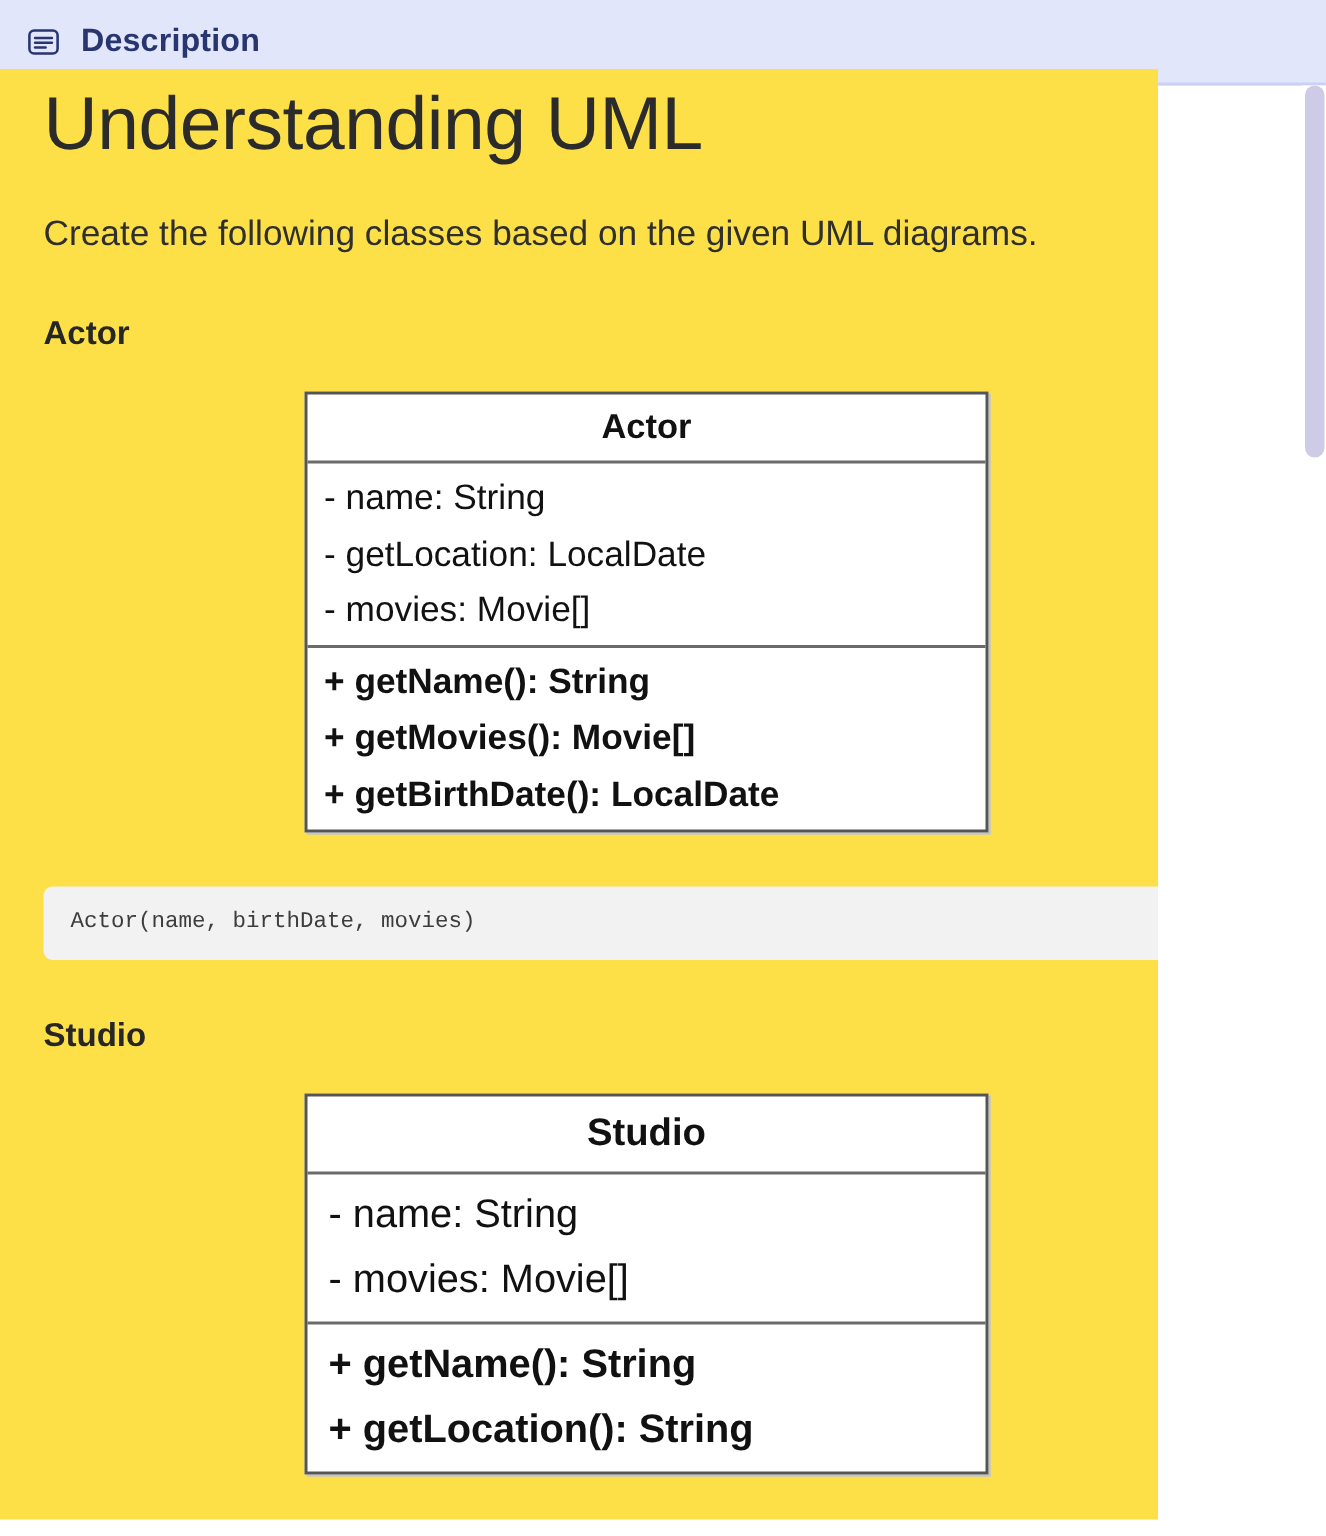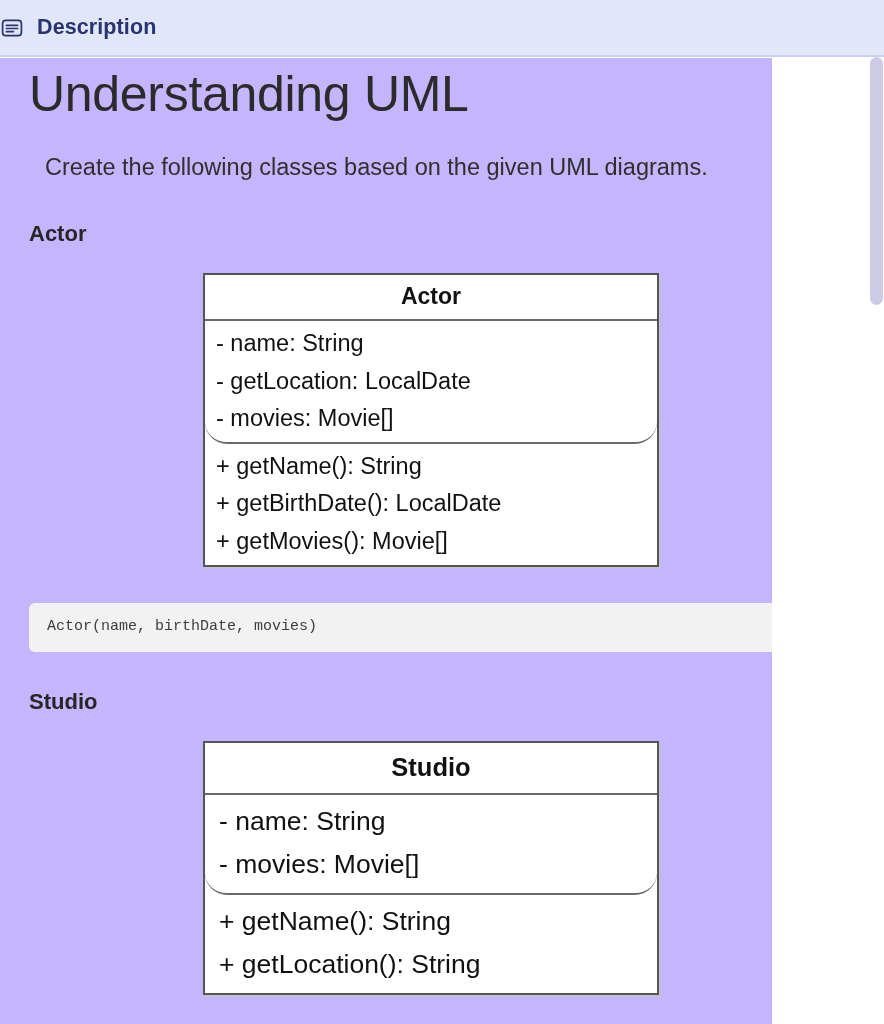--- a/index.html
+++ b/index.html
@@ -25,20 +25,21 @@
   .panel-header {
     position: absolute;
     top: 0;
     left: 0;
     width: 884px;
     height: 57px;
     background: #e1e6fb;
     border-bottom: 2px solid #c9d2f5;
     display: flex;
     align-items: center;
+    padding-left: 17px;
   }
   .panel-header .hdr-icon {
     width: 24px;
     height: 24px;
     display: inline-flex;
     align-items: center;
     justify-content: center;
     margin-right: 13px;
     flex: 0 0 auto;
   }
@@ -46,25 +47,25 @@
     font-size: 21.5px;
     font-weight: 600;
     color: #28356f;
     letter-spacing: 0.1px;
     line-height: 1;
   }
 
   
   .scroll-area {
     position: absolute;
-    top: 58px;
+    top: 46px;
     left: 0;
     width: 772px;
     height: 967px;
-    background: #c4b5fd;
+    background: #fde047;
     overflow: hidden;
   }
 
   .content {
     position: absolute;
     top: 0;
     left: 0;
     width: 862px;
     padding: 0 29px;
   }
@@ -73,21 +74,21 @@
     margin: 0;
     padding-top: 4px;
     font-size: 50px;
     font-weight: 300;
     color: #2b2b2b;
     line-height: 1.28;
     letter-spacing: -0.3px;
   }
 
   p.intro {
-    margin: 26px 0 0 16px;
+    margin: 26px 0 0 0;
     font-size: 23.5px;
     font-weight: 400;
     color: #2f2f2f;
     line-height: 1.35;
   }
 
   h3.section-heading {
     margin: 36px 0 0 0;
     font-size: 22px;
     font-weight: 700;
@@ -110,23 +111,22 @@
     font-family: "Liberation Sans", sans-serif;
     color: #111111;
   }
   .uml-title {
     text-align: center;
     font-weight: 700;
     border-bottom: 2px solid #6b6b6b;
   }
   .uml-compartment {
     border-bottom: 2px solid #6b6b6b;
-    border-radius: 22px;
-  }
-  .uml-compartment:last-child { border-bottom: none; }
+  }
+  .uml-compartment:last-child { border-bottom: none; font-weight: bold; }
   .uml-row { white-space: nowrap; }
 
   
   .uml-actor { width: 456px; }
   .uml-actor .uml-title { font-size: 23px; padding: 8px 0 9px; }
   .uml-actor .uml-row { font-size: 23.5px; padding: 3px 0 3px 11px; line-height: 1.33; }
   .uml-actor .uml-compartment { padding: 4px 0 5px; }
 
   
   .uml-studio { width: 456px; }
@@ -197,22 +197,22 @@
       <div class="uml-wrap actor-wrap">
         <div class="uml-box uml-actor">
           <div class="uml-title">Actor</div>
           <div class="uml-compartment">
             <div class="uml-row">- name: String</div>
             <div class="uml-row">- getLocation: LocalDate</div>
             <div class="uml-row">- movies: Movie[]</div>
           </div>
           <div class="uml-compartment">
             <div class="uml-row">+ getName(): String</div>
+            <div class="uml-row">+ getMovies(): Movie[]</div>
             <div class="uml-row">+ getBirthDate(): LocalDate</div>
-            <div class="uml-row">+ getMovies(): Movie[]</div>
           </div>
         </div>
       </div>
 
       <pre class="code-block">Actor(name, birthDate, movies)</pre>
 
       <h3 class="section-heading">Studio</h3>
 
       <div class="uml-wrap studio-wrap">
         <div class="uml-box uml-studio">

